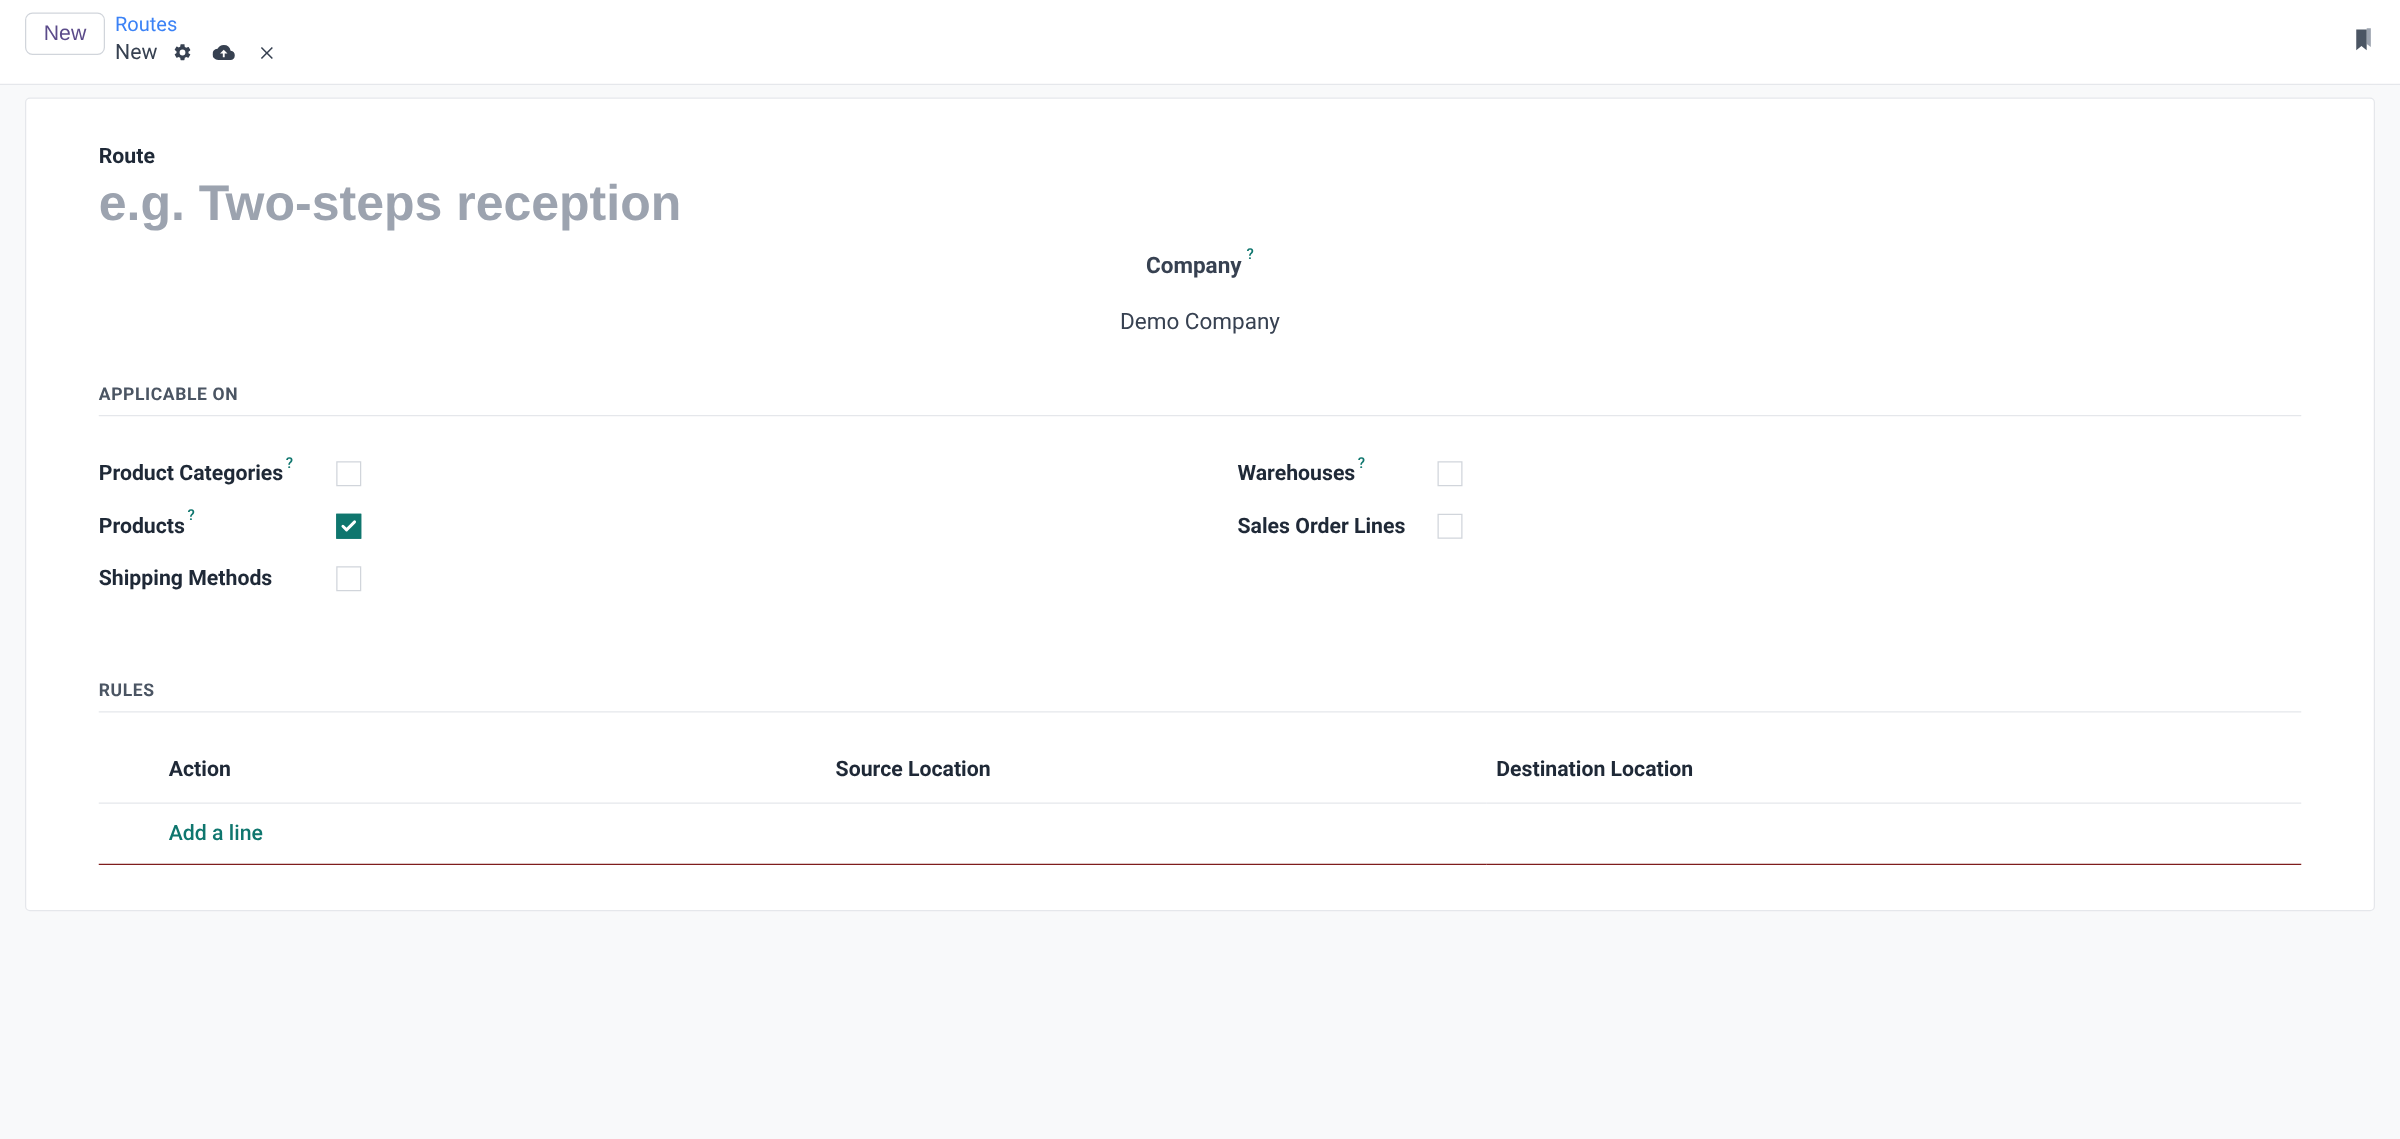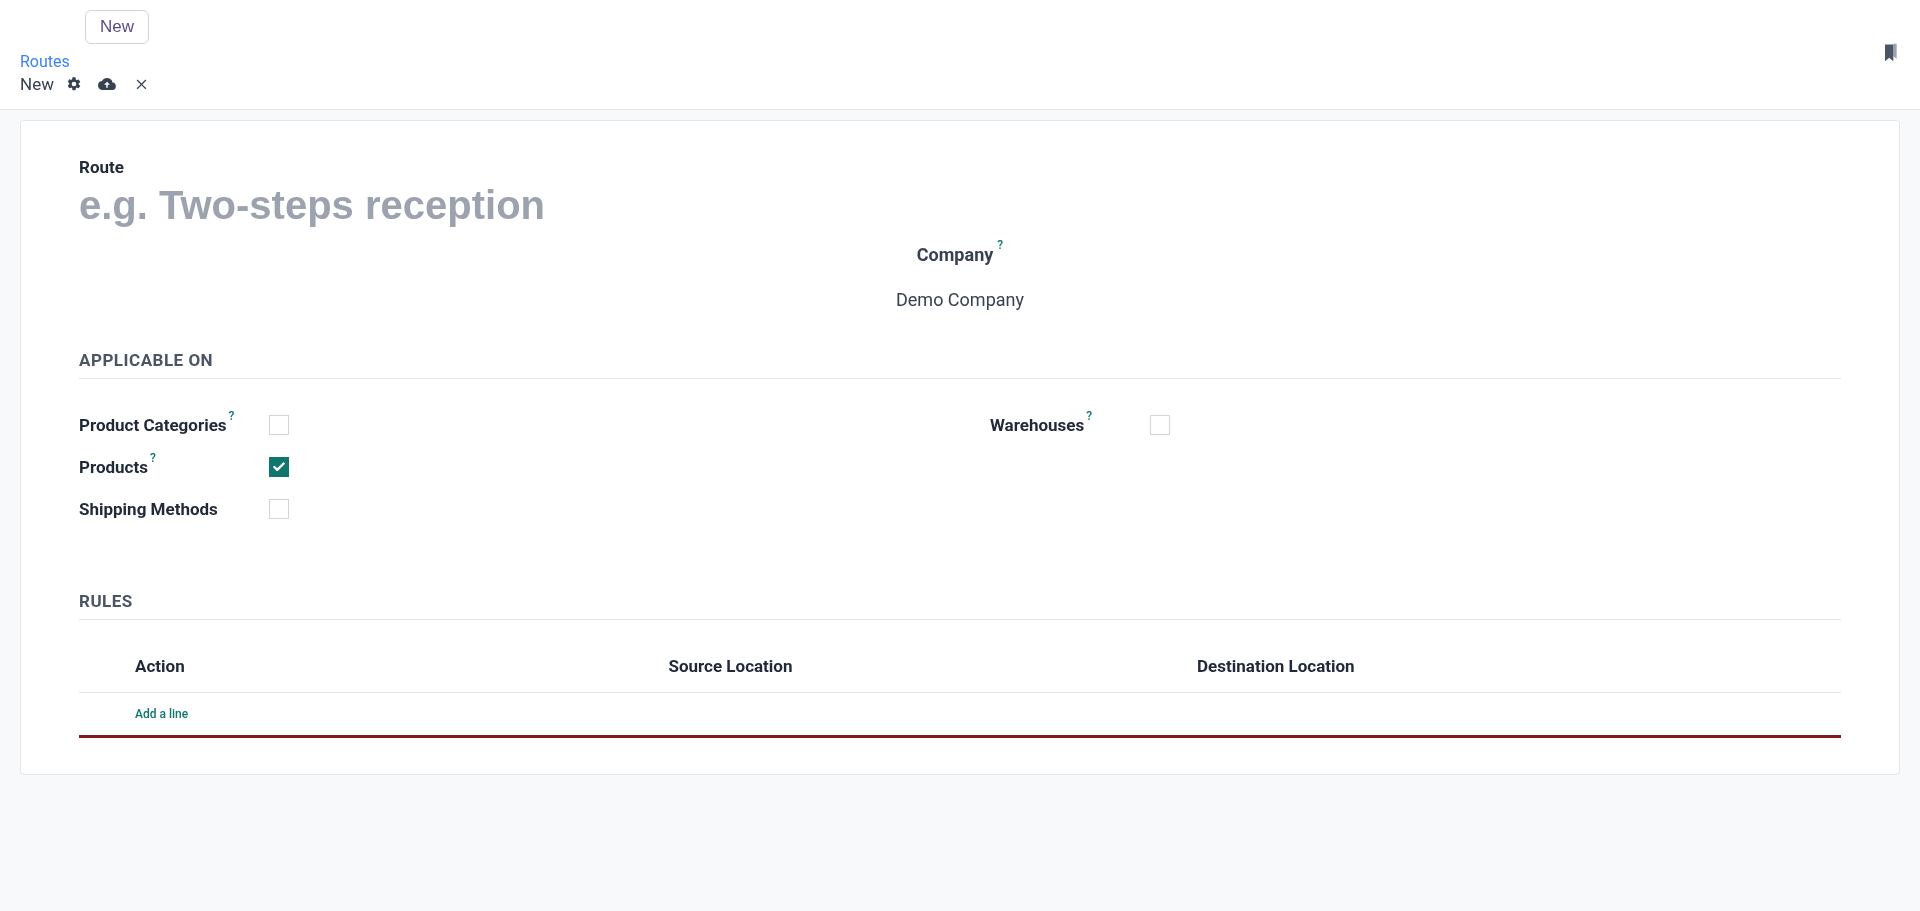--- a/index.html
+++ b/index.html
@@ -10,21 +10,21 @@
     font-size: 15px;
   }
   .topbar {
     display: flex;
     align-items: center;
     justify-content: space-between;
     padding: 10px 20px 14px 20px;
     background: #fff;
     border-bottom: 1px solid #e5e7eb;
   }
-  .topbar-left { display: flex; align-items: flex-end; gap: 8px; flex-direction: column; }
+  .topbar-left { display: flex; align-items: flex-start; gap: 8px; }
   .new-btn {
     border: 1px solid #d1d5db;
     background: #fff;
     color: #5b4b8a;
     font-size: 17px;
     font-weight: 500;
     padding: 6px 14px;
     border-radius: 6px;
     cursor: pointer;
   }
@@ -66,21 +66,21 @@
     margin-bottom: 40px;
     flex-direction: column;
   }
   .company-label { font-weight: 700; font-size: 18px; display: flex; align-items: flex-start; gap: 2px; }
   .help-sup { color: #0f766e; font-size: 12px; font-weight: 500; position: relative; top: -6px; margin-left: 2px; }
   .company-value { font-size: 18px; color: #374151; }
 
   .section-title {
     font-weight: 700;
     color: #4b5563;
-    font-size: 17px;
+    font-size: 14px;
     letter-spacing: 0.5px;
     padding-bottom: 8px;
     border-bottom: 1px solid #e5e7eb;
     margin-bottom: 20px;
     margin-top: 36px;
   }
   .section-hint { color: #9ca3af; font-size: 17px; margin-bottom: 28px; }
 
   .two-col {
     display: grid;
@@ -121,22 +121,22 @@
   .table thead th {
     text-align: left;
     font-weight: 700;
     font-size: 17px;
     color: #1f2937;
     padding: 16px 8px;
     border-bottom: 1px solid #e5e7eb;
   }
   .table td {
     padding: 14px 8px;
-    border-bottom: 3px solid #7f1d1d;
-    font-size: 12px;
+    border-bottom: 1px solid #7f1d1d;
+    font-size: 17px;
   }
   .table thead th:first-child, .table tbody td:first-child { padding-left: 56px; }
   .add-line { color: #0f766e; cursor: pointer; font-weight: 500; }
 </style>
 </head>
 <body>
 
 <div class="topbar">
   <div class="topbar-left">
     <button class="new-btn">New</button>
@@ -216,20 +216,26 @@
         </div>
       </div>
       <div>
         <div class="check-row">
           <span class="check-label" style="width:160px">
             <span>Warehouses</span>
             <span class="help-sup">?</span>
           </span>
           <span class="checkbox"></span>
         </div>
+        <div class="check-row">
+          <span class="check-label" style="width:160px">
+            <span>Sales Order Lines</span>
+          </span>
+          <span class="checkbox"></span>
+        </div>
       </div>
     </div>
 
     <div class="rules-section">
       <div class="section-title">RULES</div>
       <table class="table">
         <thead>
           <tr>
             <th style="width:33%">Action</th>
             <th style="width:30%">Source Location</th>

